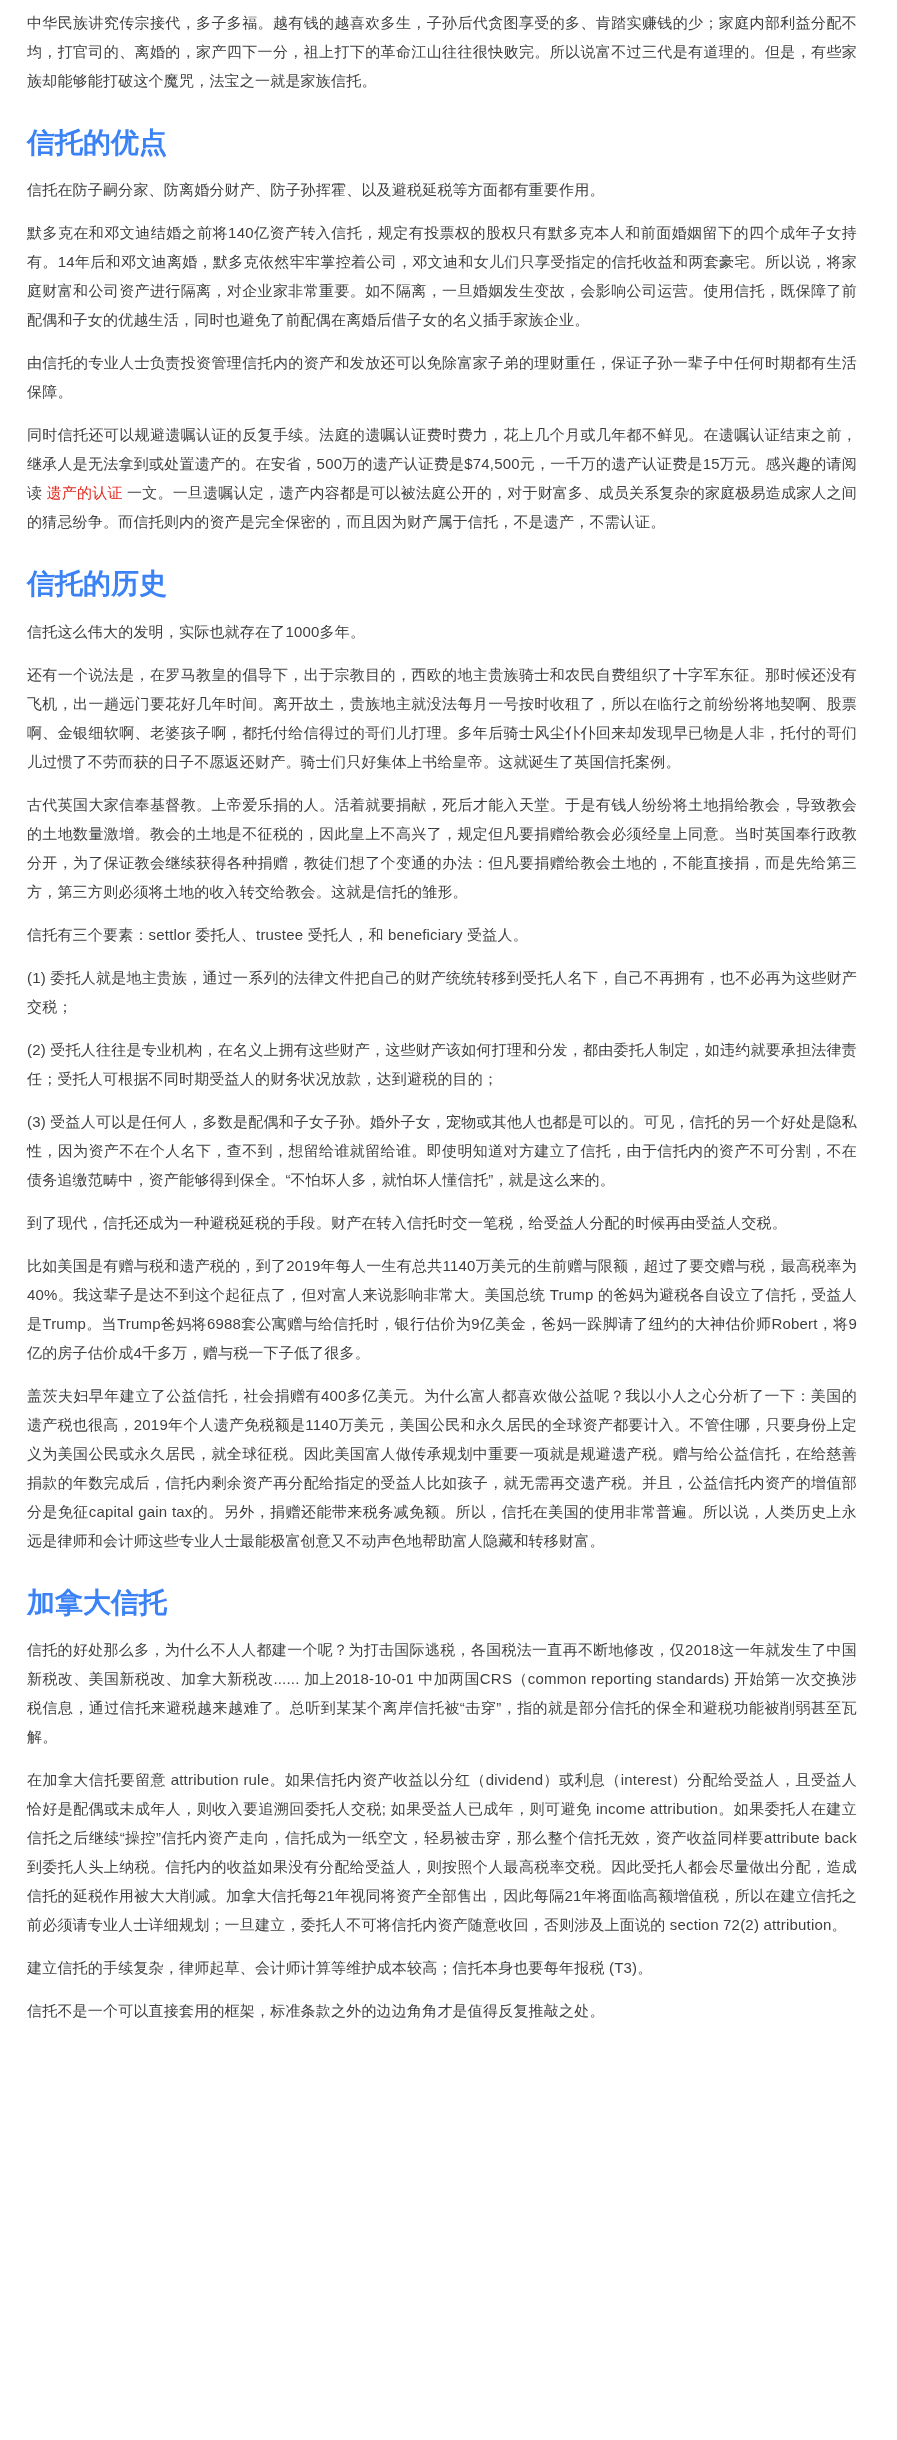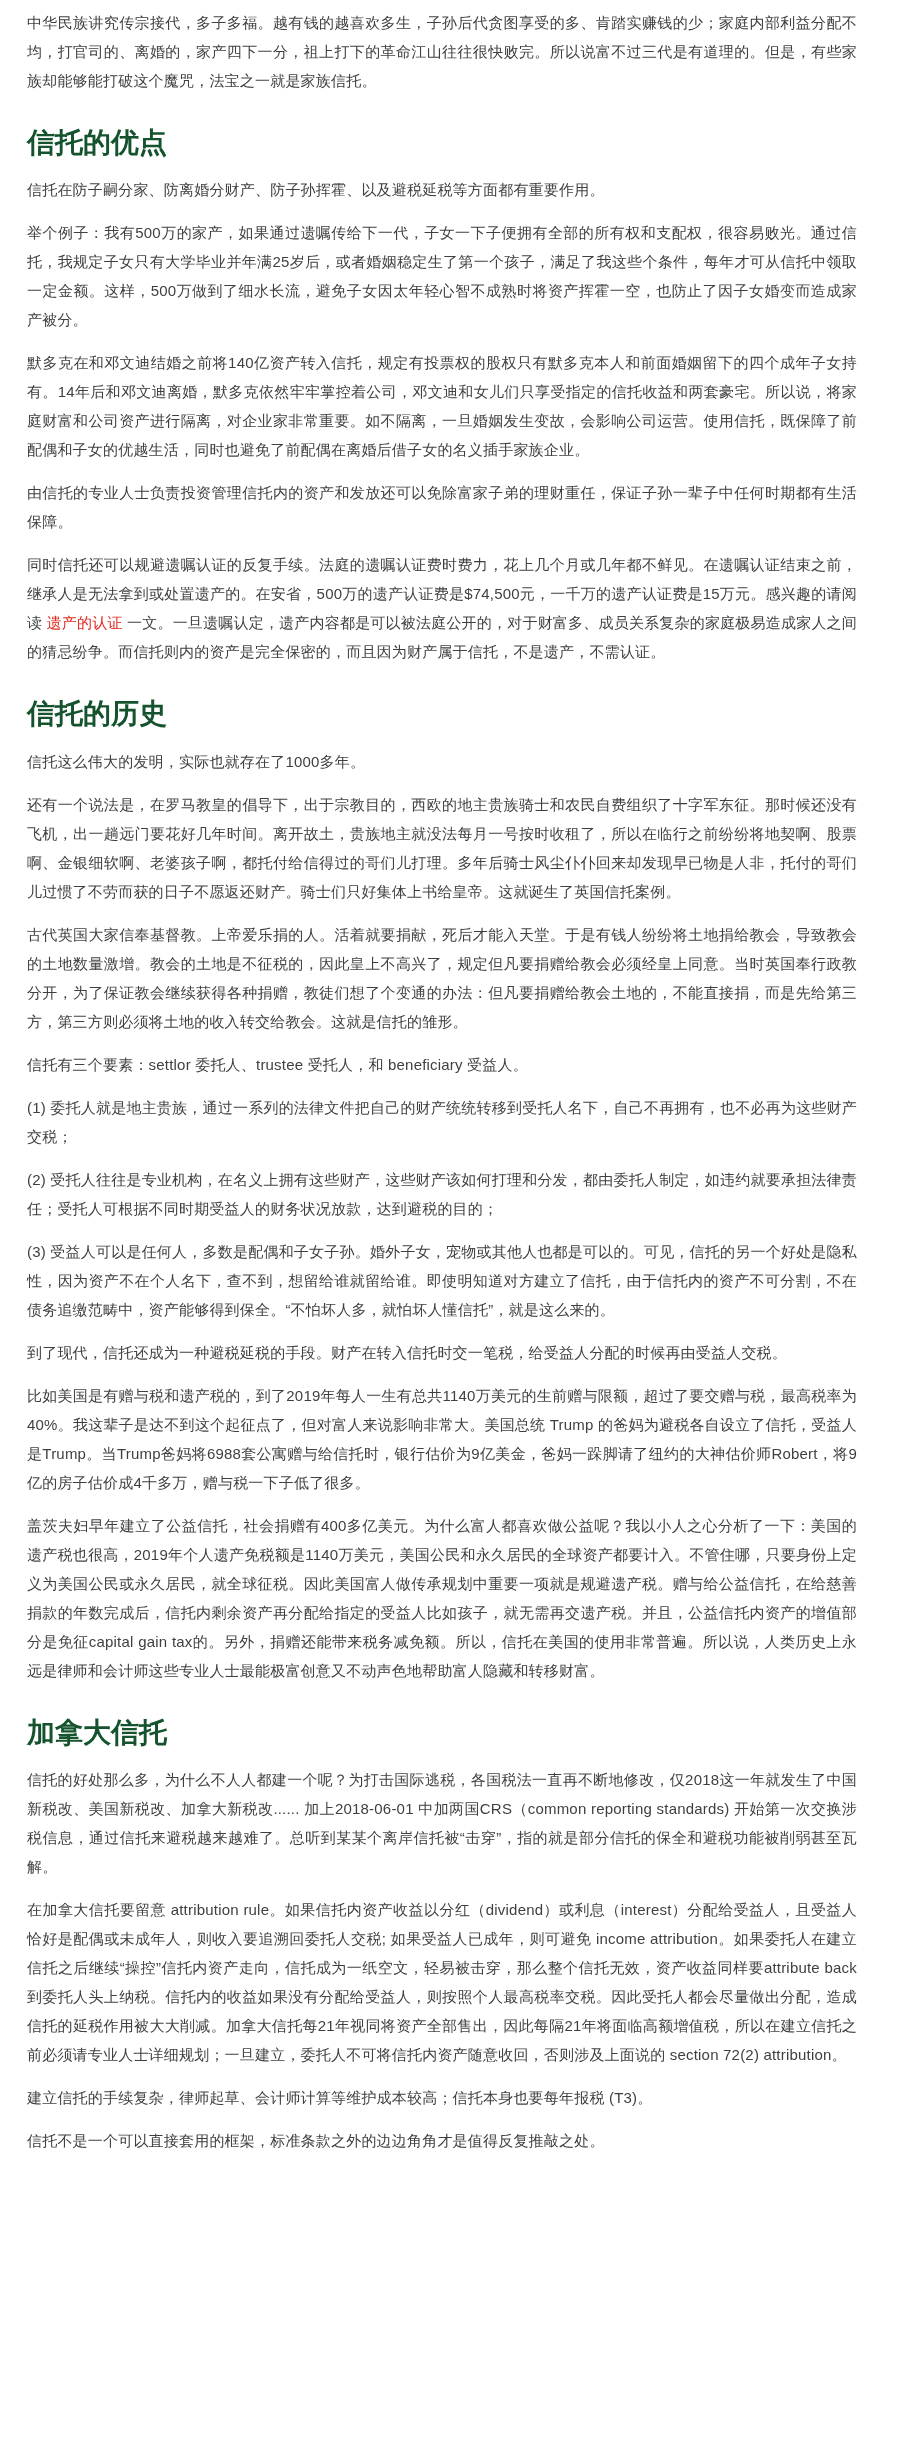--- a/index.html
+++ b/index.html
@@ -23,57 +23,56 @@
     text-align: justify;
     letter-spacing: 0.2px;
   }
   .article p.intro {
     margin-top: 2px;
   }
   .article h2 {
     font-size: 28px;
     line-height: 1.3;
     font-weight: 700;
-    color: #14532d;
+    color: #3b82f6;
     margin: 30px 0 8px 0;
   }
   a.inline-link {
     color: #e0281e;
     text-decoration: none;
     cursor: pointer;
     margin-top: 28px;
   }
 </style>
 </head>
 <body>
 
 <div class="article">
 
   <p class="intro">中华民族讲究传宗接代，多子多福。越有钱的越喜欢多生，子孙后代贪图享受的多、肯踏实赚钱的少；家庭内部利益分配不均，打官司的、离婚的，家产四下一分，祖上打下的革命江山往往很快败完。所以说富不过三代是有道理的。但是，有些家族却能够能打破这个魔咒，法宝之一就是家族信托。</p>
 
   <h2>信托的优点</h2>
   <p>信托在防子嗣分家、防离婚分财产、防子孙挥霍、以及避税延税等方面都有重要作用。</p>
-  <p>举个例子：我有500万的家产，如果通过遗嘱传给下一代，子女一下子便拥有全部的所有权和支配权，很容易败光。通过信托，我规定子女只有大学毕业并年满25岁后，或者婚姻稳定生了第一个孩子，满足了我这些个条件，每年才可从信托中领取一定金额。这样，500万做到了细水长流，避免子女因太年轻心智不成熟时将资产挥霍一空，也防止了因子女婚变而造成家产被分。</p>
   <p>默多克在和邓文迪结婚之前将140亿资产转入信托，规定有投票权的股权只有默多克本人和前面婚姻留下的四个成年子女持有。14年后和邓文迪离婚，默多克依然牢牢掌控着公司，邓文迪和女儿们只享受指定的信托收益和两套豪宅。所以说，将家庭财富和公司资产进行隔离，对企业家非常重要。如不隔离，一旦婚姻发生变故，会影响公司运营。使用信托，既保障了前配偶和子女的优越生活，同时也避免了前配偶在离婚后借子女的名义插手家族企业。</p>
   <p>由信托的专业人士负责投资管理信托内的资产和发放还可以免除富家子弟的理财重任，保证子孙一辈子中任何时期都有生活保障。</p>
   <p>
     <span>同时信托还可以规避遗嘱认证的反复手续。法庭的遗嘱认证费时费力，花上几个月或几年都不鲜见。在遗嘱认证结束之前，继承人是无法拿到或处置遗产的。在安省，500万的遗产认证费是$74,500元，一千万的遗产认证费是15万元。感兴趣的请阅读 </span><a class="inline-link">遗产的认证</a><span> 一文。一旦遗嘱认定，遗产内容都是可以被法庭公开的，对于财富多、成员关系复杂的家庭极易造成家人之间的猜忌纷争。而信托则内的资产是完全保密的，而且因为财产属于信托，不是遗产，不需认证。</span>
   </p>
 
   <h2>信托的历史</h2>
   <p>信托这么伟大的发明，实际也就存在了1000多年。</p>
   <p>还有一个说法是，在罗马教皇的倡导下，出于宗教目的，西欧的地主贵族骑士和农民自费组织了十字军东征。那时候还没有飞机，出一趟远门要花好几年时间。离开故土，贵族地主就没法每月一号按时收租了，所以在临行之前纷纷将地契啊、股票啊、金银细软啊、老婆孩子啊，都托付给信得过的哥们儿打理。多年后骑士风尘仆仆回来却发现早已物是人非，托付的哥们儿过惯了不劳而获的日子不愿返还财产。骑士们只好集体上书给皇帝。这就诞生了英国信托案例。</p>
   <p>古代英国大家信奉基督教。上帝爱乐捐的人。活着就要捐献，死后才能入天堂。于是有钱人纷纷将土地捐给教会，导致教会的土地数量激增。教会的土地是不征税的，因此皇上不高兴了，规定但凡要捐赠给教会必须经皇上同意。当时英国奉行政教分开，为了保证教会继续获得各种捐赠，教徒们想了个变通的办法：但凡要捐赠给教会土地的，不能直接捐，而是先给第三方，第三方则必须将土地的收入转交给教会。这就是信托的雏形。</p>
   <p>信托有三个要素：settlor 委托人、trustee 受托人，和 beneficiary 受益人。</p>
   <p>(1) 委托人就是地主贵族，通过一系列的法律文件把自己的财产统统转移到受托人名下，自己不再拥有，也不必再为这些财产交税；</p>
   <p>(2) 受托人往往是专业机构，在名义上拥有这些财产，这些财产该如何打理和分发，都由委托人制定，如违约就要承担法律责任；受托人可根据不同时期受益人的财务状况放款，达到避税的目的；</p>
   <p>(3) 受益人可以是任何人，多数是配偶和子女子孙。婚外子女，宠物或其他人也都是可以的。可见，信托的另一个好处是隐私性，因为资产不在个人名下，查不到，想留给谁就留给谁。即使明知道对方建立了信托，由于信托内的资产不可分割，不在债务追缴范畴中，资产能够得到保全。“不怕坏人多，就怕坏人懂信托”，就是这么来的。</p>
   <p>到了现代，信托还成为一种避税延税的手段。财产在转入信托时交一笔税，给受益人分配的时候再由受益人交税。</p>
   <p>比如美国是有赠与税和遗产税的，到了2019年每人一生有总共1140万美元的生前赠与限额，超过了要交赠与税，最高税率为40%。我这辈子是达不到这个起征点了，但对富人来说影响非常大。美国总统 Trump 的爸妈为避税各自设立了信托，受益人是Trump。当Trump爸妈将6988套公寓赠与给信托时，银行估价为9亿美金，爸妈一跺脚请了纽约的大神估价师Robert，将9亿的房子估价成4千多万，赠与税一下子低了很多。</p>
   <p>盖茨夫妇早年建立了公益信托，社会捐赠有400多亿美元。为什么富人都喜欢做公益呢？我以小人之心分析了一下：美国的遗产税也很高，2019年个人遗产免税额是1140万美元，美国公民和永久居民的全球资产都要计入。不管住哪，只要身份上定义为美国公民或永久居民，就全球征税。因此美国富人做传承规划中重要一项就是规避遗产税。赠与给公益信托，在给慈善捐款的年数完成后，信托内剩余资产再分配给指定的受益人比如孩子，就无需再交遗产税。并且，公益信托内资产的增值部分是免征capital gain tax的。另外，捐赠还能带来税务减免额。所以，信托在美国的使用非常普遍。所以说，人类历史上永远是律师和会计师这些专业人士最能极富创意又不动声色地帮助富人隐藏和转移财富。</p>
 
   <h2>加拿大信托</h2>
-  <p>信托的好处那么多，为什么不人人都建一个呢？为打击国际逃税，各国税法一直再不断地修改，仅2018这一年就发生了中国新税改、美国新税改、加拿大新税改...... 加上2018-06-01 中加两国CRS（common reporting standards) 开始第一次交换涉税信息，通过信托来避税越来越难了。总听到某某个离岸信托被“击穿”，指的就是部分信托的保全和避税功能被削弱甚至瓦解。</p>
+  <p>信托的好处那么多，为什么不人人都建一个呢？为打击国际逃税，各国税法一直再不断地修改，仅2018这一年就发生了中国新税改、美国新税改、加拿大新税改...... 加上2018-10-01 中加两国CRS（common reporting standards) 开始第一次交换涉税信息，通过信托来避税越来越难了。总听到某某个离岸信托被“击穿”，指的就是部分信托的保全和避税功能被削弱甚至瓦解。</p>
   <p>在加拿大信托要留意 attribution rule。如果信托内资产收益以分红（dividend）或利息（interest）分配给受益人，且受益人恰好是配偶或未成年人，则收入要追溯回委托人交税; 如果受益人已成年，则可避免 income attribution。如果委托人在建立信托之后继续“操控”信托内资产走向，信托成为一纸空文，轻易被击穿，那么整个信托无效，资产收益同样要attribute back 到委托人头上纳税。信托内的收益如果没有分配给受益人，则按照个人最高税率交税。因此受托人都会尽量做出分配，造成信托的延税作用被大大削减。加拿大信托每21年视同将资产全部售出，因此每隔21年将面临高额增值税，所以在建立信托之前必须请专业人士详细规划；一旦建立，委托人不可将信托内资产随意收回，否则涉及上面说的 section 72(2) attribution。</p>
   <p>建立信托的手续复杂，律师起草、会计师计算等维护成本较高；信托本身也要每年报税 (T3)。</p>
   <p>信托不是一个可以直接套用的框架，标准条款之外的边边角角才是值得反复推敲之处。</p>
 
 </div>
 
 </body></html>

